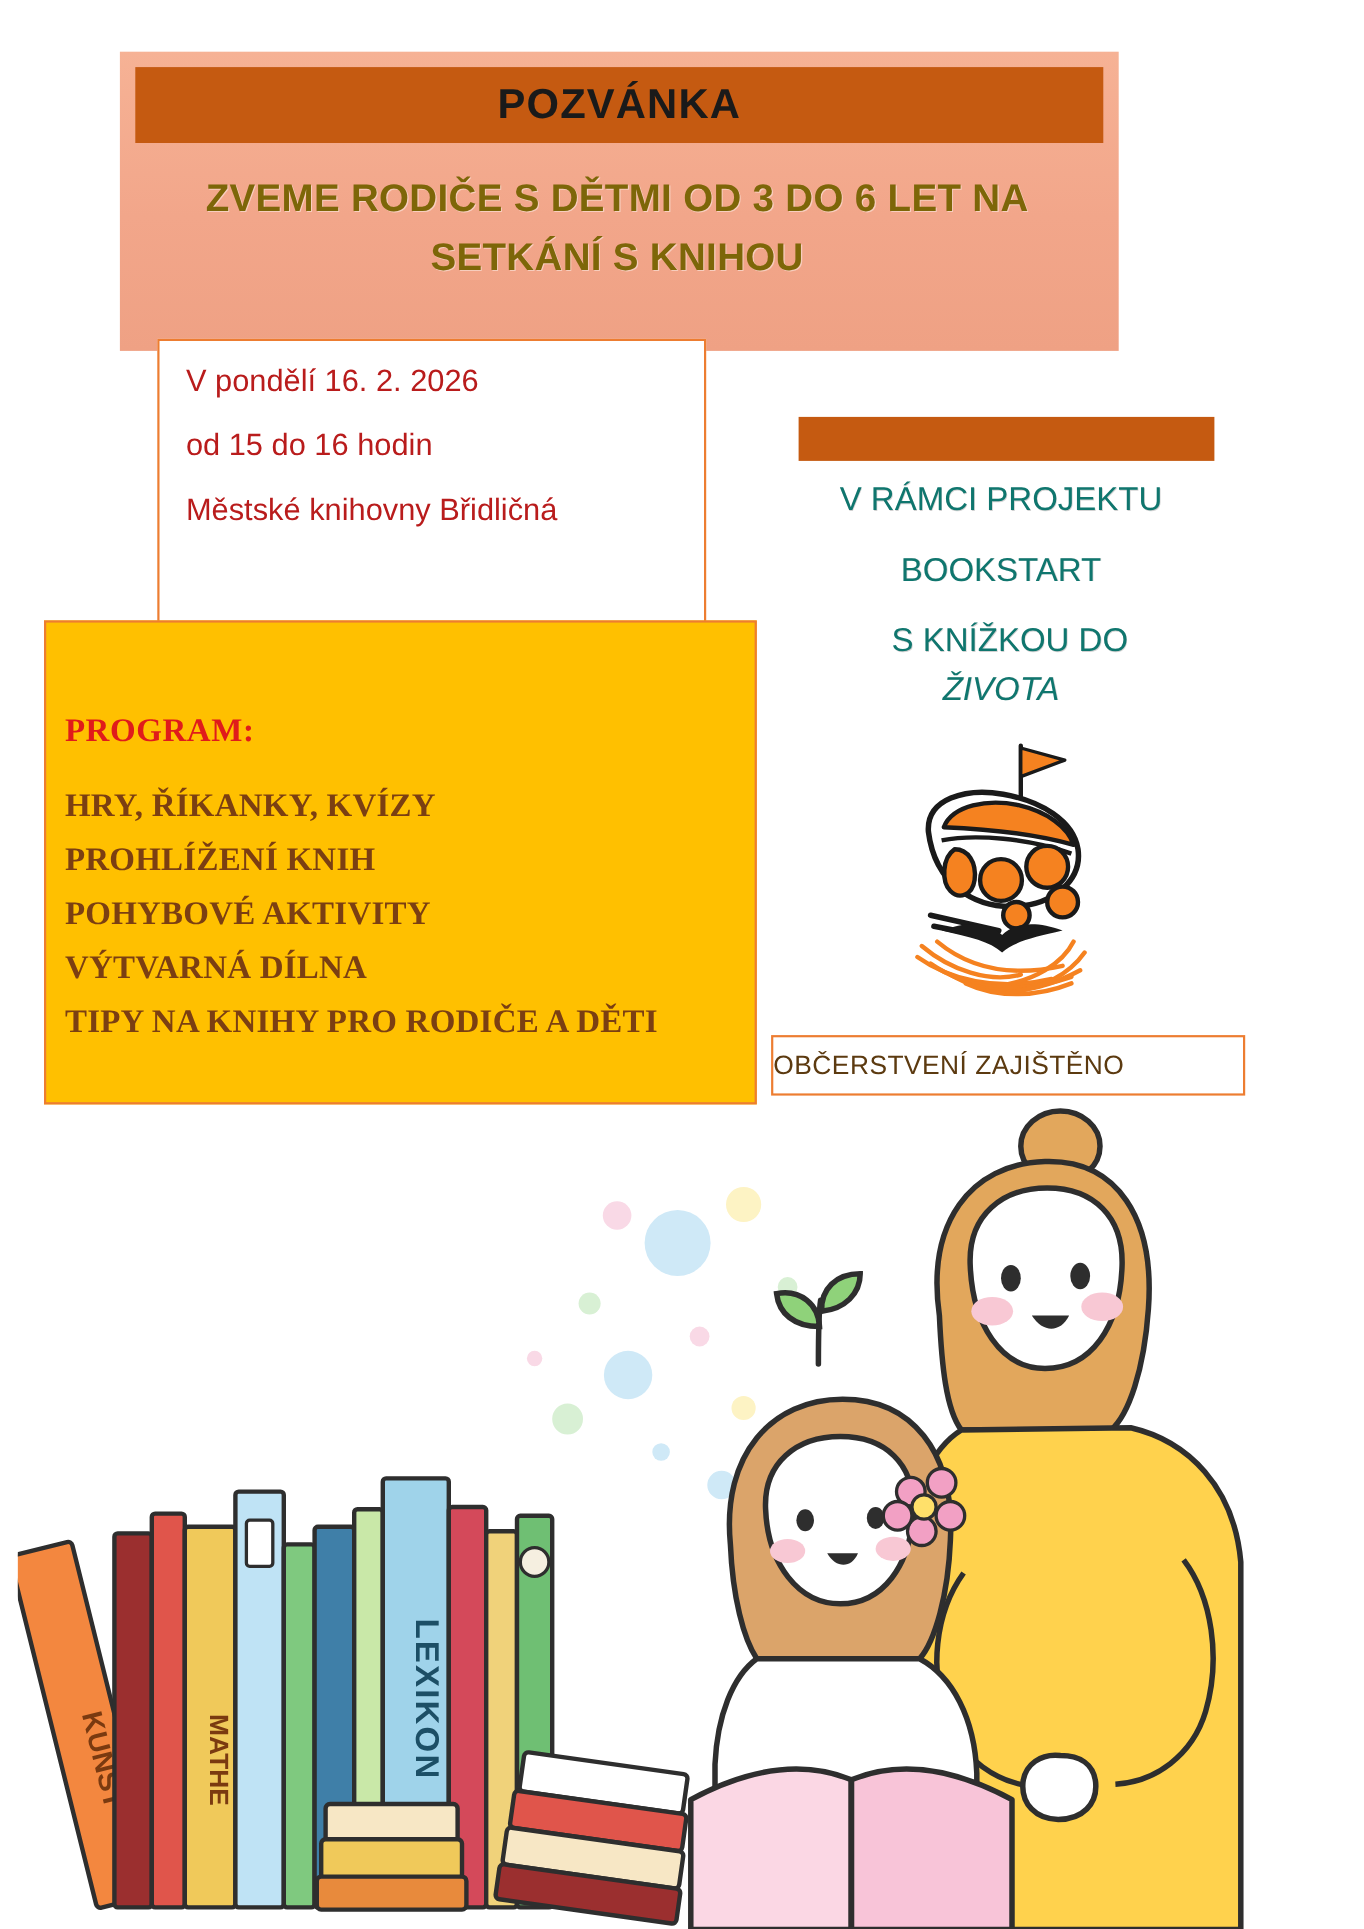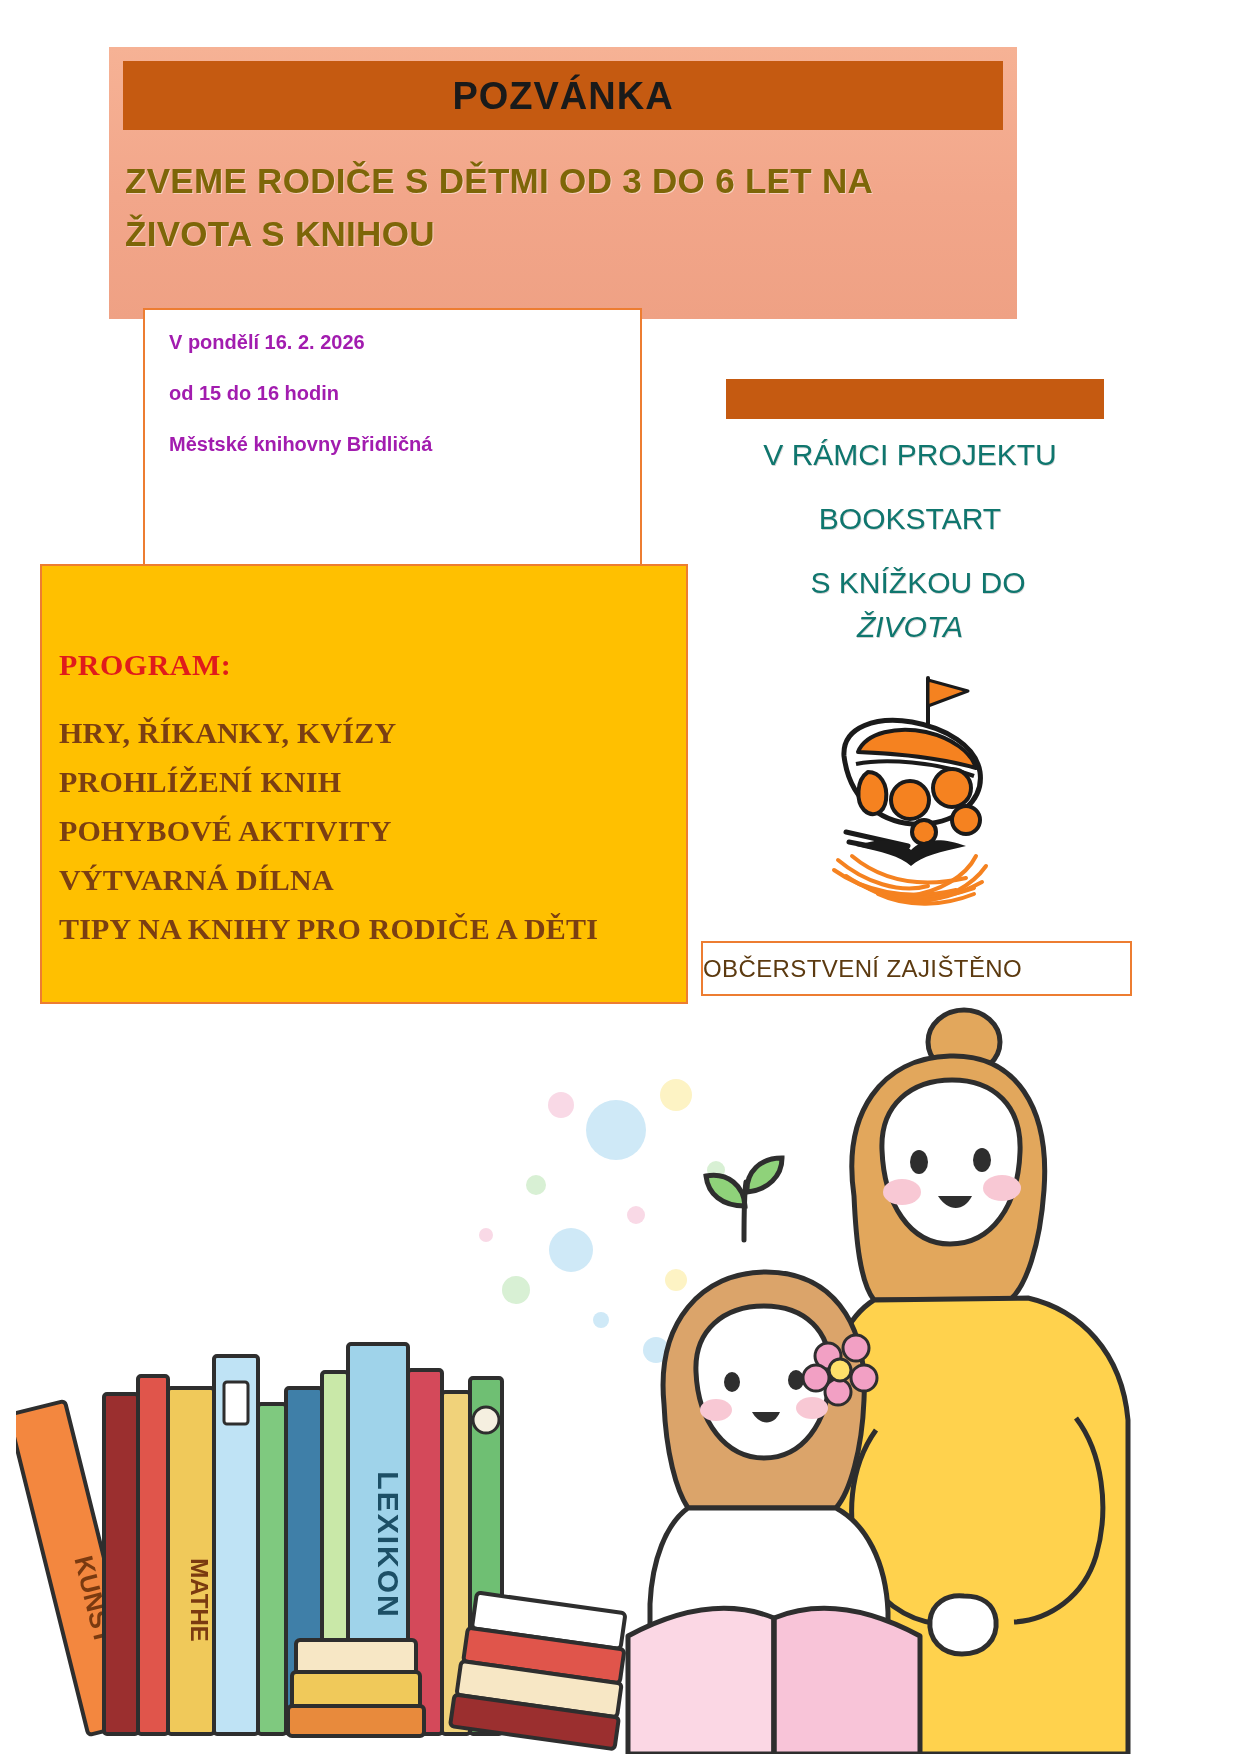--- a/index.html
+++ b/index.html
@@ -46,43 +46,44 @@
     font-weight: bold;
     letter-spacing: 1px;
     color: #1a1a1a;
     font-family: "Liberation Sans", sans-serif;
   }
   .header-sub {
     position: absolute;
     left: 16px;
     right: 20px;
     top: 108px;
+    text-align: center;
     font-size: 35px;
     font-weight: bold;
     line-height: 1.50;
     color: #7d6608;
     text-shadow: 1px 1px 0 rgba(255,255,255,0.45);
     letter-spacing: 0.3px;
   }
 
   
   .date-box {
     position: absolute;
     left: 127px;
     top: 308px;
     width: 499px;
     height: 276px;
     background: #ffffff;
     border: 2px solid #ed7d31;
     padding: 22px 24px 10px 24px;
   }
   .date-line {
-    font-size: 20px;
-    font-weight: bold;
-    color: #a21caf;
+    font-size: 28px;
+    font-weight: normal;
+    color: #b91c1c;
     line-height: 1.0;
     margin-bottom: 31px;
     white-space: nowrap;
   }
   .date-line:last-child { margin-bottom: 0; }
 
   
   .program-box {
     position: absolute;
     left: 24px;
@@ -177,21 +178,21 @@
 <body>
 
 <div id="poster">
 
   <div class="header-block">
     <div class="header-bar">
       <div class="header-bar-text">POZVÁNKA</div>
     </div>
     <div class="header-sub">
       <div>ZVEME RODIČE S DĚTMI OD 3 DO 6 LET NA</div>
-      <div>ŽIVOTA S KNIHOU</div>
+      <div>SETKÁNÍ S KNIHOU</div>
     </div>
   </div>
 
   <div class="date-box">
     <div class="date-line">V pondělí 16. 2. 2026</div>
     <div class="date-line">od 15 do 16 hodin</div>
     <div class="date-line">Městské knihovny Břidličná</div>
   </div>
 
   <div class="program-box">

